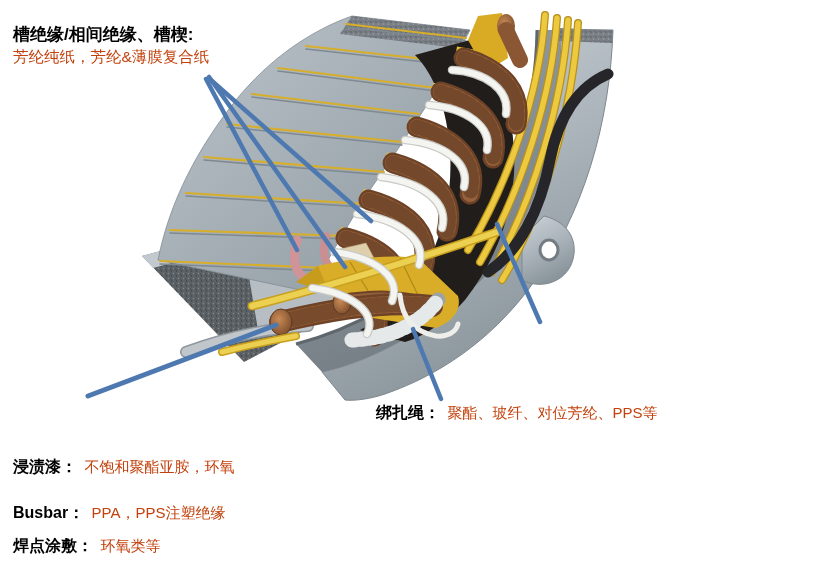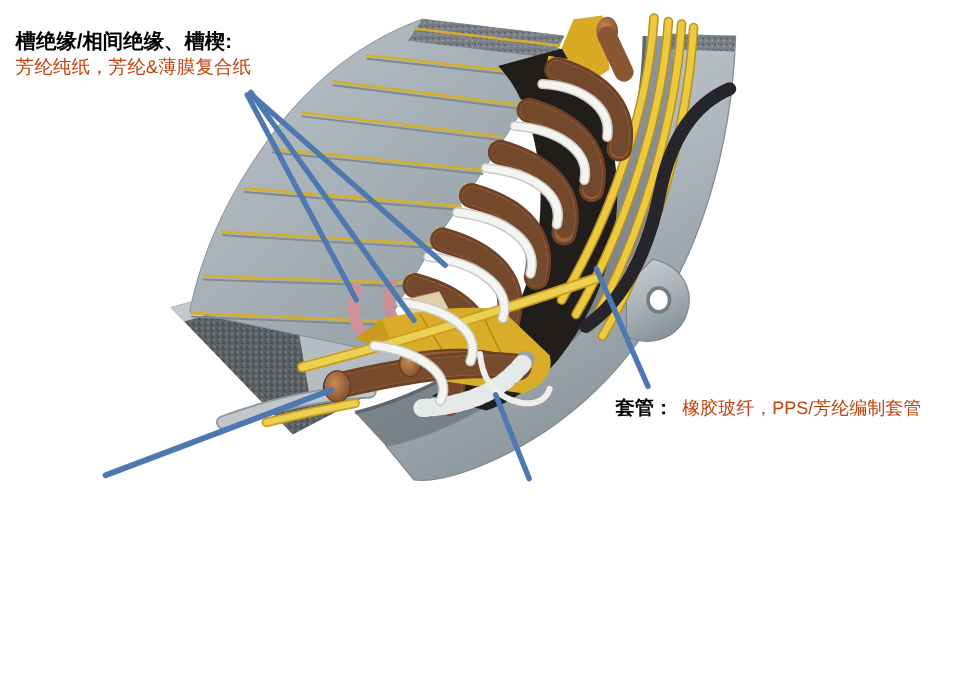--- a/index.html
+++ b/index.html
@@ -232,23 +232,35 @@
       <line x1="88" y1="396" x2="276" y2="325" stroke-width="5" stroke="#4e79b0"></line>
       <line x1="441" y1="399" x2="413" y2="329" stroke-width="4.5" stroke="#4e79b0"></line>
     </g>
   </svg>
 
   <div class="label" id="lab-slot">
     <span class="t">槽绝缘/相间绝缘、槽楔:</span>
     <span class="d">芳纶纯纸，芳纶&amp;薄膜复合纸</span>
   </div>
 
-  <div class="label" id="lab-sleeve">
-    <span class="t">套管：</span>
-    <span class="d">橡胶玻纤，PPS/芳纶编制套管</span>
-  </div>
-
-
-
-
-
+
+
+  <div class="label" id="lab-lacing">
+    <span class="t">绑扎绳：</span>
+    <span class="d">聚酯、玻纤、对位芳纶、PPS等</span>
+  </div>
+
+  <div class="label" id="lab-varnish">
+    <span class="t">浸渍漆：</span>
+    <span class="d">不饱和聚酯亚胺，环氧</span>
+  </div>
+
+  <div class="label" id="lab-busbar">
+    <span class="t">Busbar：</span>
+    <span class="d">PPA，PPS注塑绝缘</span>
+  </div>
+
+  <div class="label" id="lab-solder">
+    <span class="t">焊点涂敷：</span>
+    <span class="d">环氧类等</span>
+  </div>
 
 </div>
 
 </body></html>

